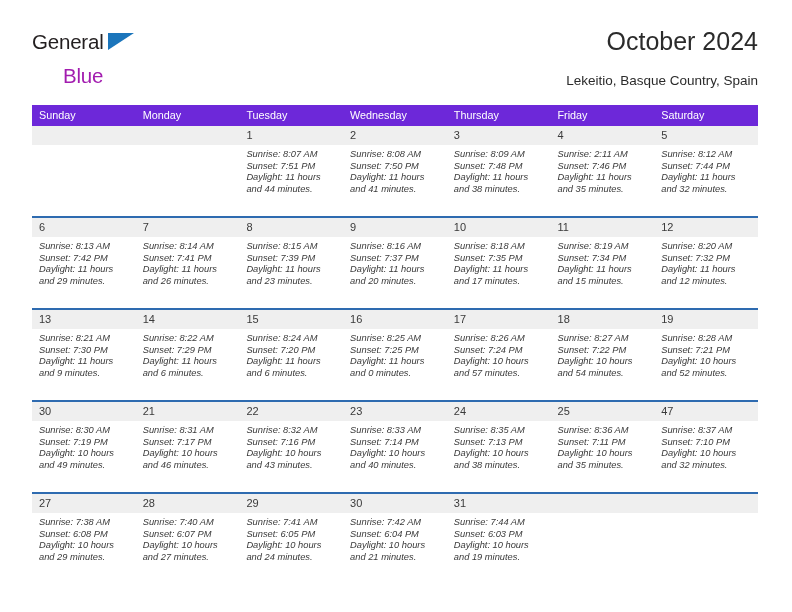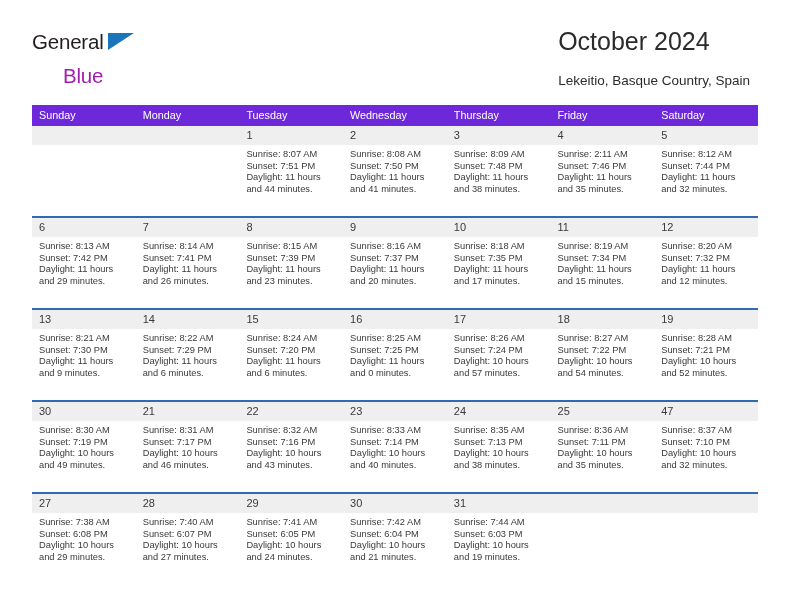--- a/index.html
+++ b/index.html
@@ -63,23 +63,23 @@
     left: 76px;
     top: 3px;
     width: 0;
     height: 0;
     border-left: 26px solid #1b75bb;
     border-bottom: 17px solid transparent;
   }
 
   .title-block {
     position: absolute;
-    right: 8px;
+    right: 0;
     top: 0;
-    text-align: left;
+    text-align: right;
   }
   .cal-title {
     font-size: 25px;
     color: #2b2b2b;
     line-height: 30px;
     white-space: nowrap;
     font-weight: normal;
     margin: 0;
   }
   .cal-subtitle {
@@ -133,20 +133,21 @@
     color: #3a3a3a;
   }
   .daycell.empty .daynum-band {
     background: #efefef;
   }
   .daycell .info {
     padding: 4px 6px 0 7px;
     font-size: 9.3px;
     line-height: 11.6px;
     color: #3a3a3a;
+    font-style: italic;
   }
   .daycell .info div { white-space: nowrap; }
 </style>
 </head>
 <body>
 
 <div class="page">
 
   <div class="top-bar">
 

